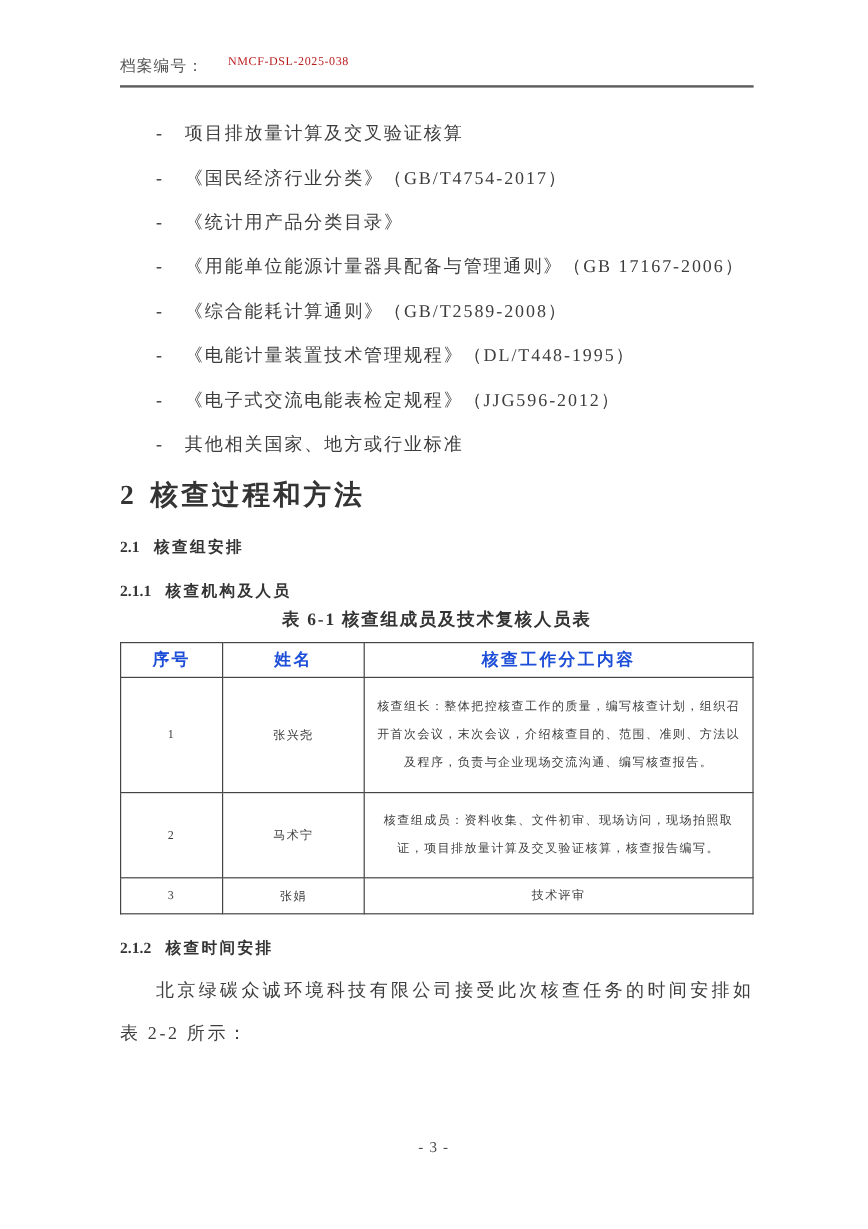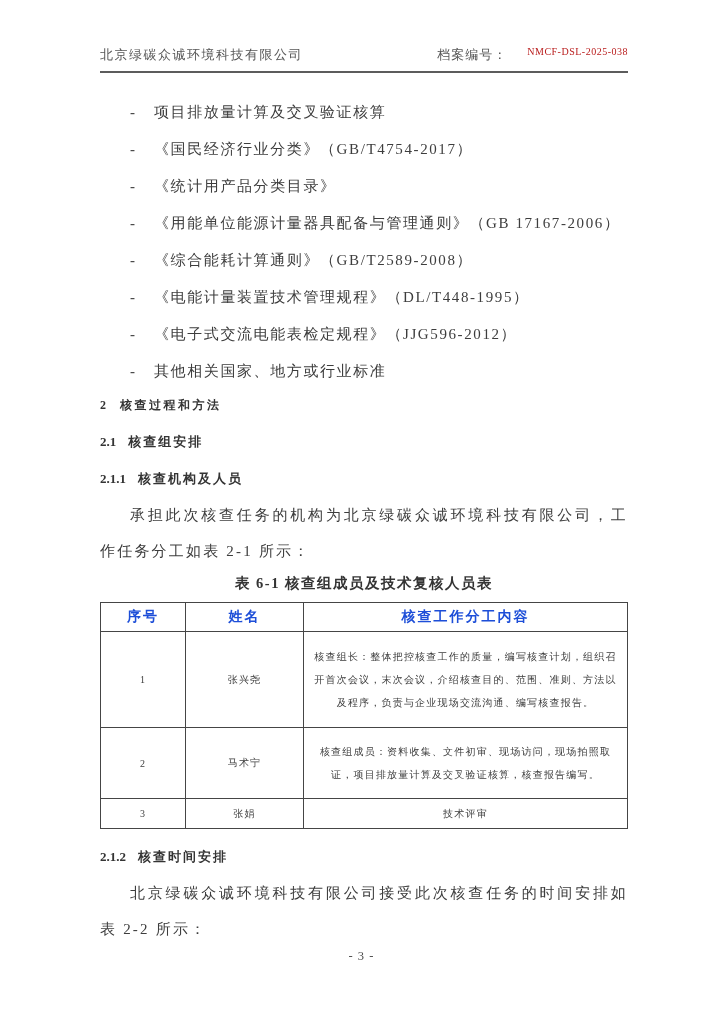--- a/index.html
+++ b/index.html
@@ -63,21 +63,21 @@
     width: 24px;
     flex: 0 0 24px;
     color: #4a4a4a;
     font-weight: bold;
   }
   .ref-item .ref-text { color: #3d3d3d; }
 
   
   .h-l1 {
     margin-top: 7px;
-    font-size: 12px;
+    font-size: 23px;
     font-weight: bold;
     color: #343434;
     letter-spacing: 2.5px;
   }
   .h-l1 .h-num { margin-right: 14px; letter-spacing: 0; }
   .h-l2 {
     margin-top: 19px;
     font-size: 13px;
     font-weight: bold;
     color: #343434;
@@ -151,21 +151,20 @@
     letter-spacing: 1px;
   }
 </style>
 </head>
 <body>
 
 <div class="page">
   <div class="content">
 
     <div class="doc-header">
-      <span class="company">北京绿碳众诚环境科技有限公司</span>
       <span class="file-no">
         <span class="file-label">档案编号：</span>
         <span class="file-value">NMCF-DSL-2025-038</span>
       </span>
     </div>
 
     <div class="ref-list">
       <div class="ref-item">
         <span class="bullet">-</span>
         <span class="ref-text">项目排放量计算及交叉验证核算</span>
@@ -205,21 +204,20 @@
     </div>
 
     <div class="h-l2">
       <span class="h-num">2.1</span><span>核查组安排</span>
     </div>
 
     <div class="h-l2">
       <span class="h-num">2.1.1</span><span>核查机构及人员</span>
     </div>
 
-    <p class="para">承担此次核查任务的机构为北京绿碳众诚环境科技有限公司，工作任务分工如表 2-1 所示：</p>
 
     <div class="tbl-caption">表 6-1 核查组成员及技术复核人员表</div>
 
     <table class="member-table">
       <colgroup>
         <col class="c-no">
           <col class="c-name">
           <col class="c-duty">
       </colgroup>
       <thead>

